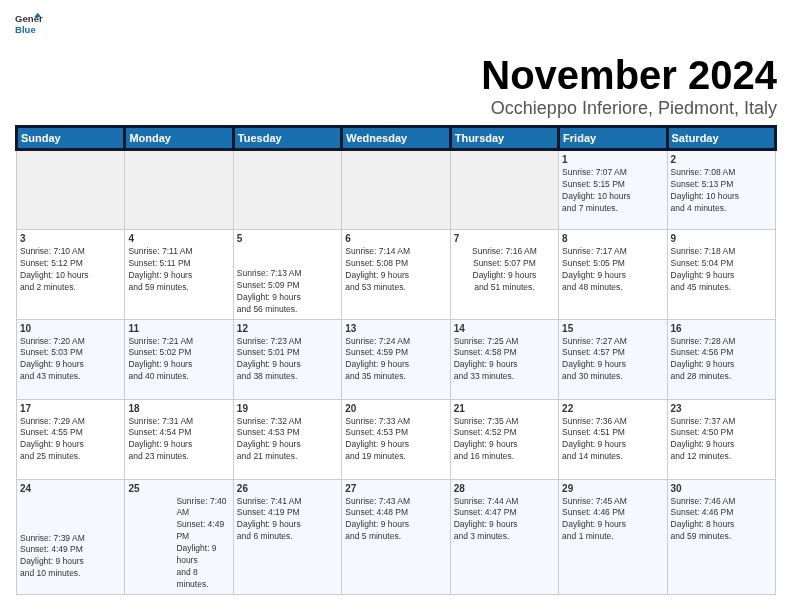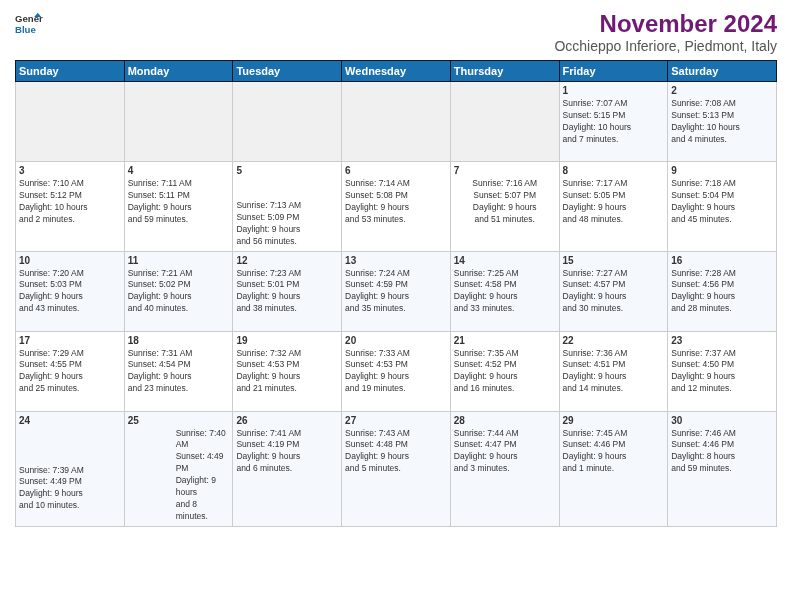--- a/index.html
+++ b/index.html
@@ -27,41 +27,42 @@
       gap: 4px;
     }
     .logo-icon {
       width: 28px;
       height: 28px;
     }
     .title-block {
       text-align: right;
     }
     .month-title {
-      font-size: 24px;
+      font-size: 40px;
       font-weight: bold;
-      color: #701a75;
+      color: #000000;
+      margin-top: 43px;
     }
     .location {
-      font-size: 14px;
+      font-size: 18px;
       color: #555;
     }
     table {
       width: 100%;
       border-collapse: collapse;
       table-layout: fixed;
     }
     thead tr th {
       background-color: #1a6faf;
       color: #fff;
       font-size: 11px;
       font-weight: bold;
       padding: 4px 3px;
       text-align: left;
-      border: 1px solid #0f172a;
+      border: 3px solid #0f172a;
     }
     tbody tr td {
       vertical-align: top;
       font-size: 8.5px;
       color: #333;
       padding: 3px 3px;
       border: 1px solid #ccc;
       height: 80px;
       background: #fff;
     }

